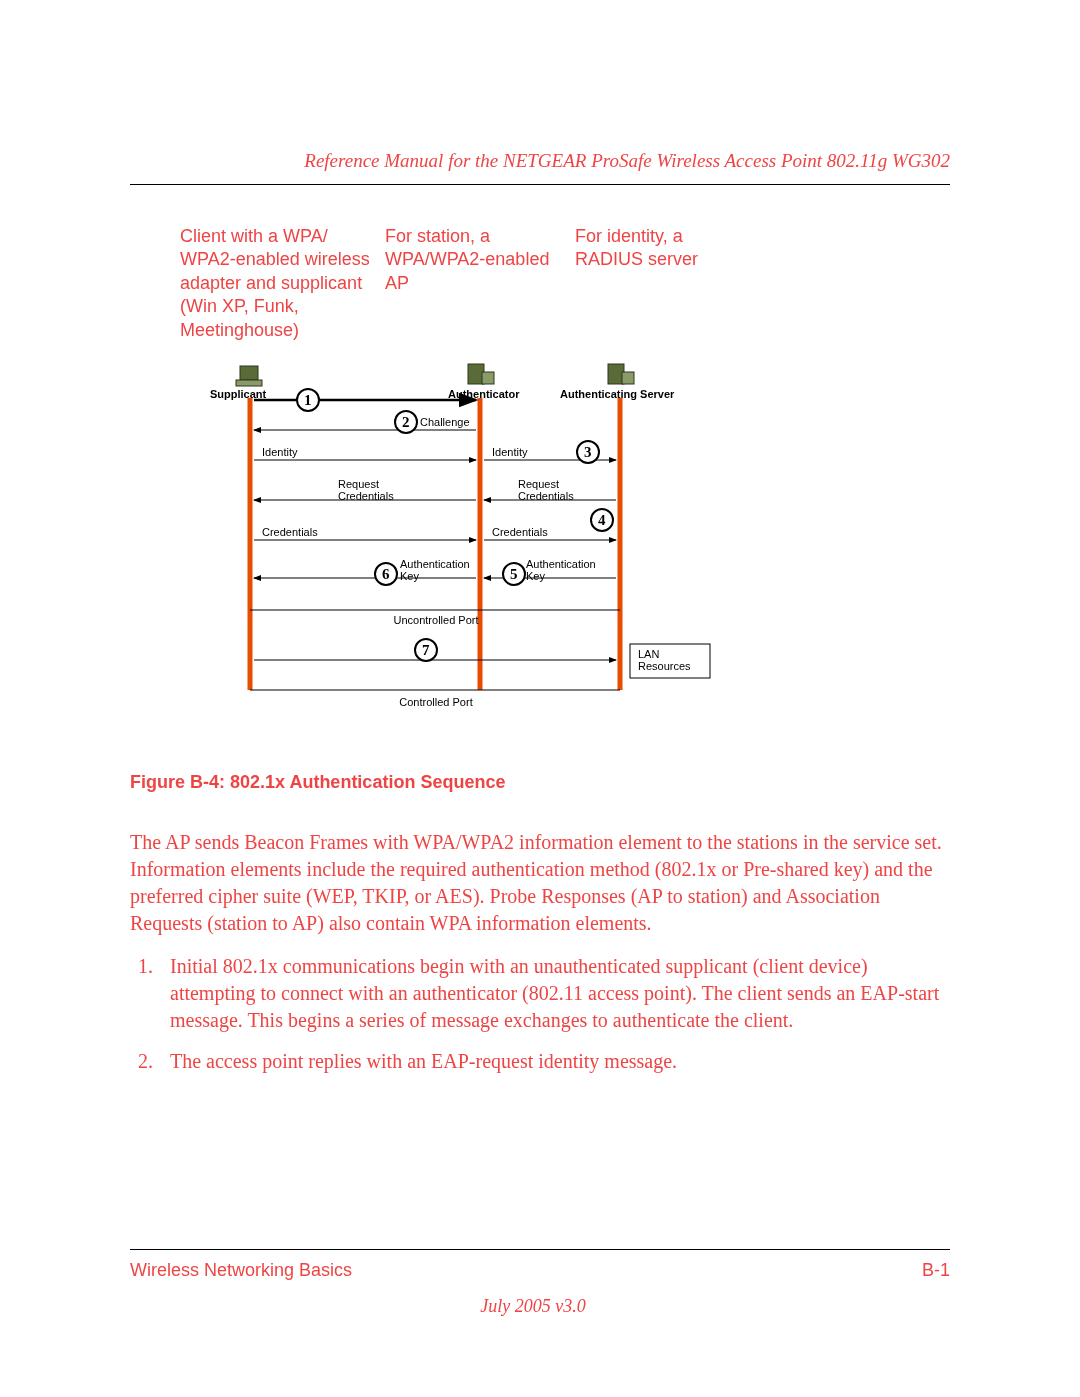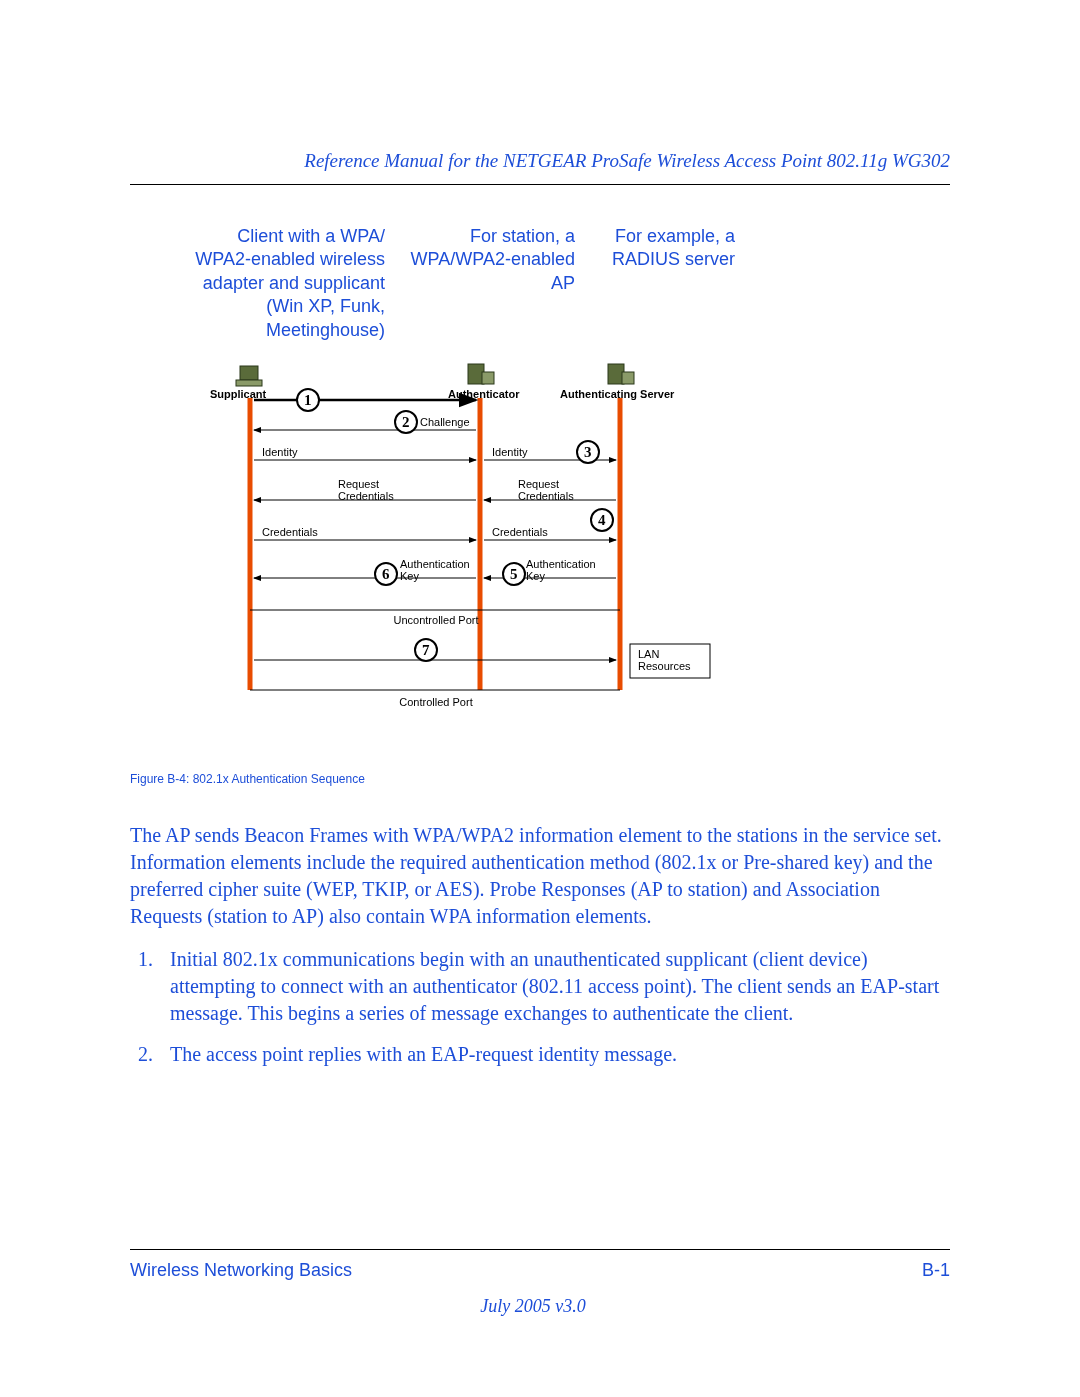--- a/index.html
+++ b/index.html
@@ -1,36 +1,36 @@
 <!DOCTYPE html>
 <html><head>
 <meta charset="utf-8">
 <style>
   html,body{margin:0;padding:0;background:#fff;}
   .page{
     width:1080px;height:1397px;
     box-sizing:border-box;
     padding:150px 130px 80px 130px;
     font-family:"Times New Roman",Times,serif;
-    color:#1d4ed8;
+    color:#ef4444;
     position:relative;
   }
   .sans{font-family:Helvetica,Arial,sans-serif;}
   .header-title{
     font-style:italic;text-align:right;font-size:19px;
     padding-bottom:12px;border-bottom:1px solid #000;
     margin-bottom:40px;
   }
   .labels-row{display:flex;font-size:18px;margin-left:50px;}
-  .labels-row>div{line-height:1.3;text-align:right;}
+  .labels-row>div{line-height:1.3;}
   .lbl1{width:205px;}
   .lbl2{width:190px;}
   .lbl3{width:160px;}
   .diagram{margin:18px 0 14px 70px;}
-  .fig-caption{font-weight:normal;font-size:12px;margin:14px 0 36px 0;}
+  .fig-caption{font-weight:bold;font-size:18px;margin:14px 0 36px 0;}
   .body-para{font-size:20px;line-height:1.35;margin-bottom:16px;}
   ol.steps{font-size:20px;line-height:1.35;padding-left:28px;margin:0;}
   ol.steps li{padding-left:12px;margin-bottom:14px;}
   .footer{
     width:820px;
     position:absolute;left:130px;bottom:116px;
     border-top:1px solid #000;padding-top:10px;
     display:flex;justify-content:space-between;
     font-size:18px;
     gap:24px;
@@ -49,21 +49,21 @@
 </head>
 <body>
 
 <div class="page">
 
   <div class="header-title">Reference Manual for the NETGEAR ProSafe Wireless Access Point 802.11g WG302</div>
 
   <div class="labels-row sans">
     <div class="lbl1">Client with a WPA/ WPA2-enabled wireless adapter and supplicant (Win XP, Funk, Meetinghouse)</div>
     <div class="lbl2">For station, a WPA/WPA2-enabled AP</div>
-    <div class="lbl3">For example, a RADIUS server</div>
+    <div class="lbl3">For identity, a RADIUS server</div>
   </div>
 
   
   <svg class="diagram" width="560" height="380">
 
     <line x1="50" y1="38" x2="50" y2="330" stroke="#e84c00" stroke-width="5"></line>
     <line x1="280" y1="38" x2="280" y2="330" stroke="#e84c00" stroke-width="5"></line>
     <line x1="420" y1="38" x2="420" y2="330" stroke="#e84c00" stroke-width="5"></line>
 
     <g>

